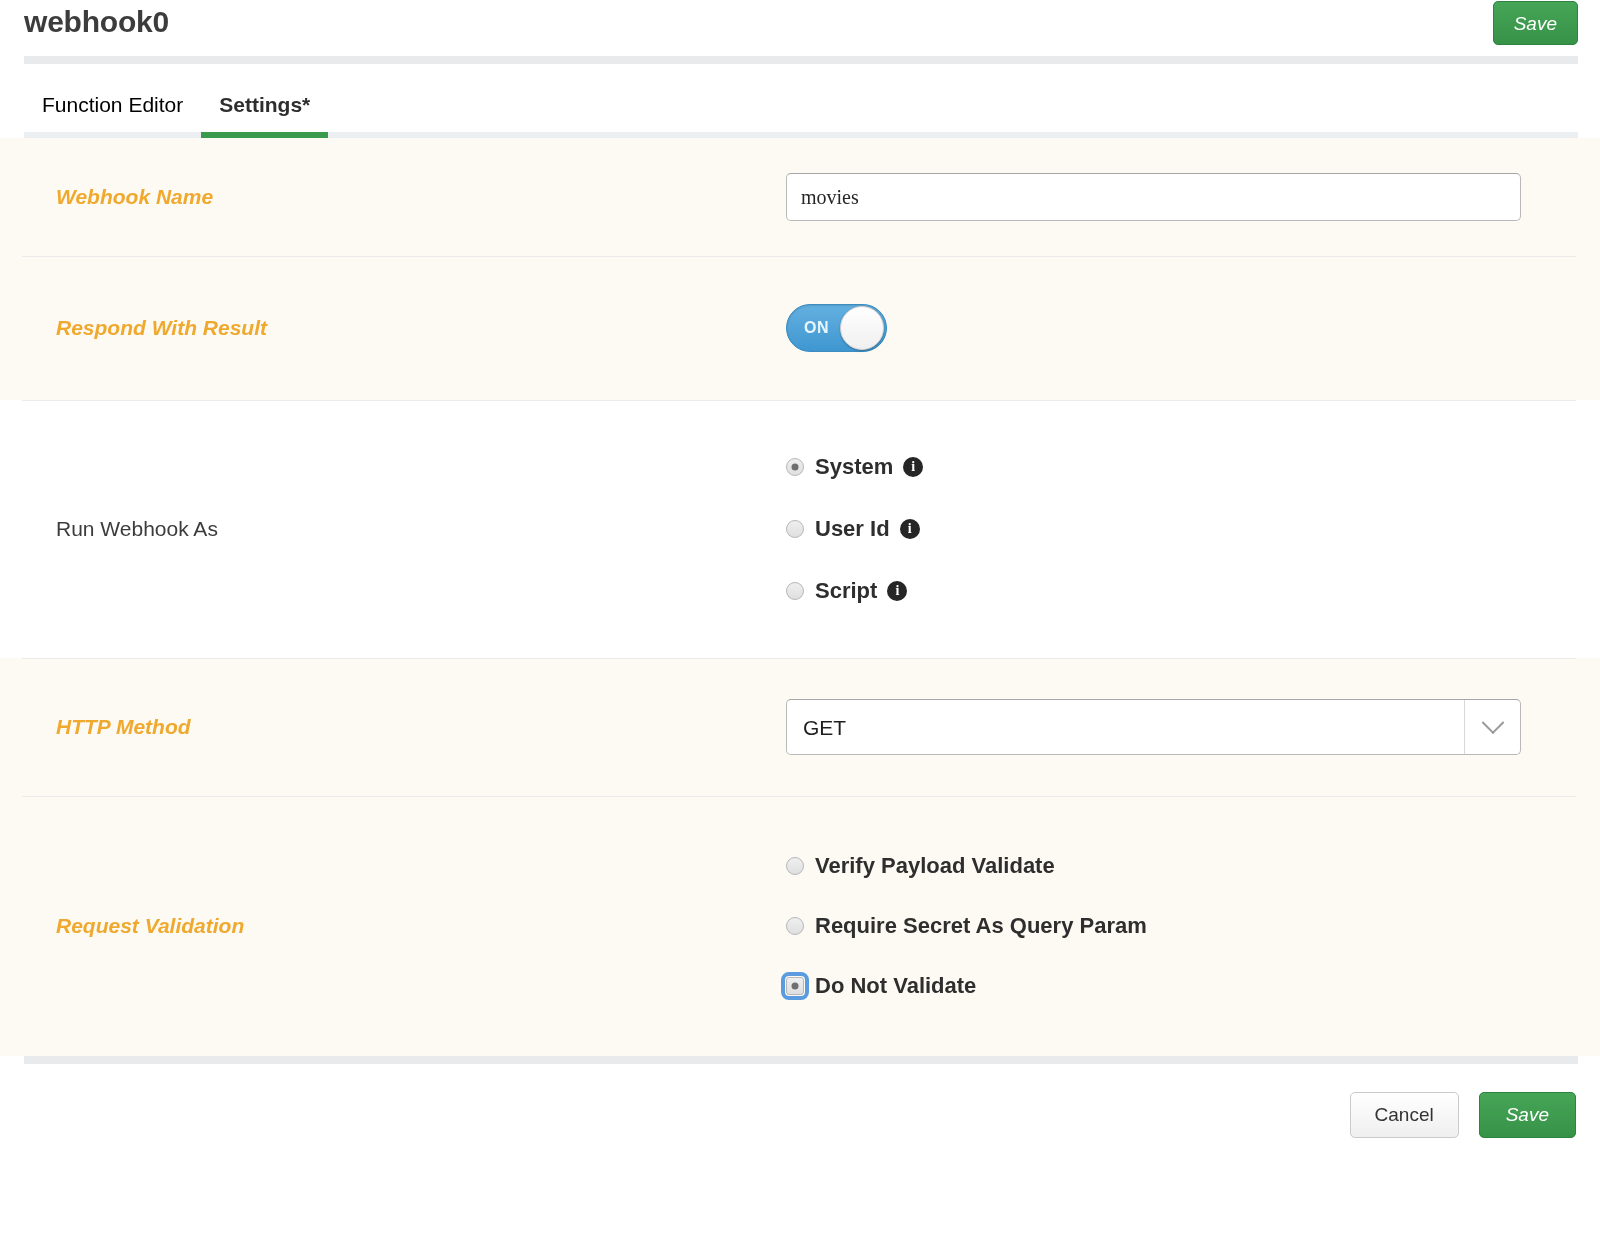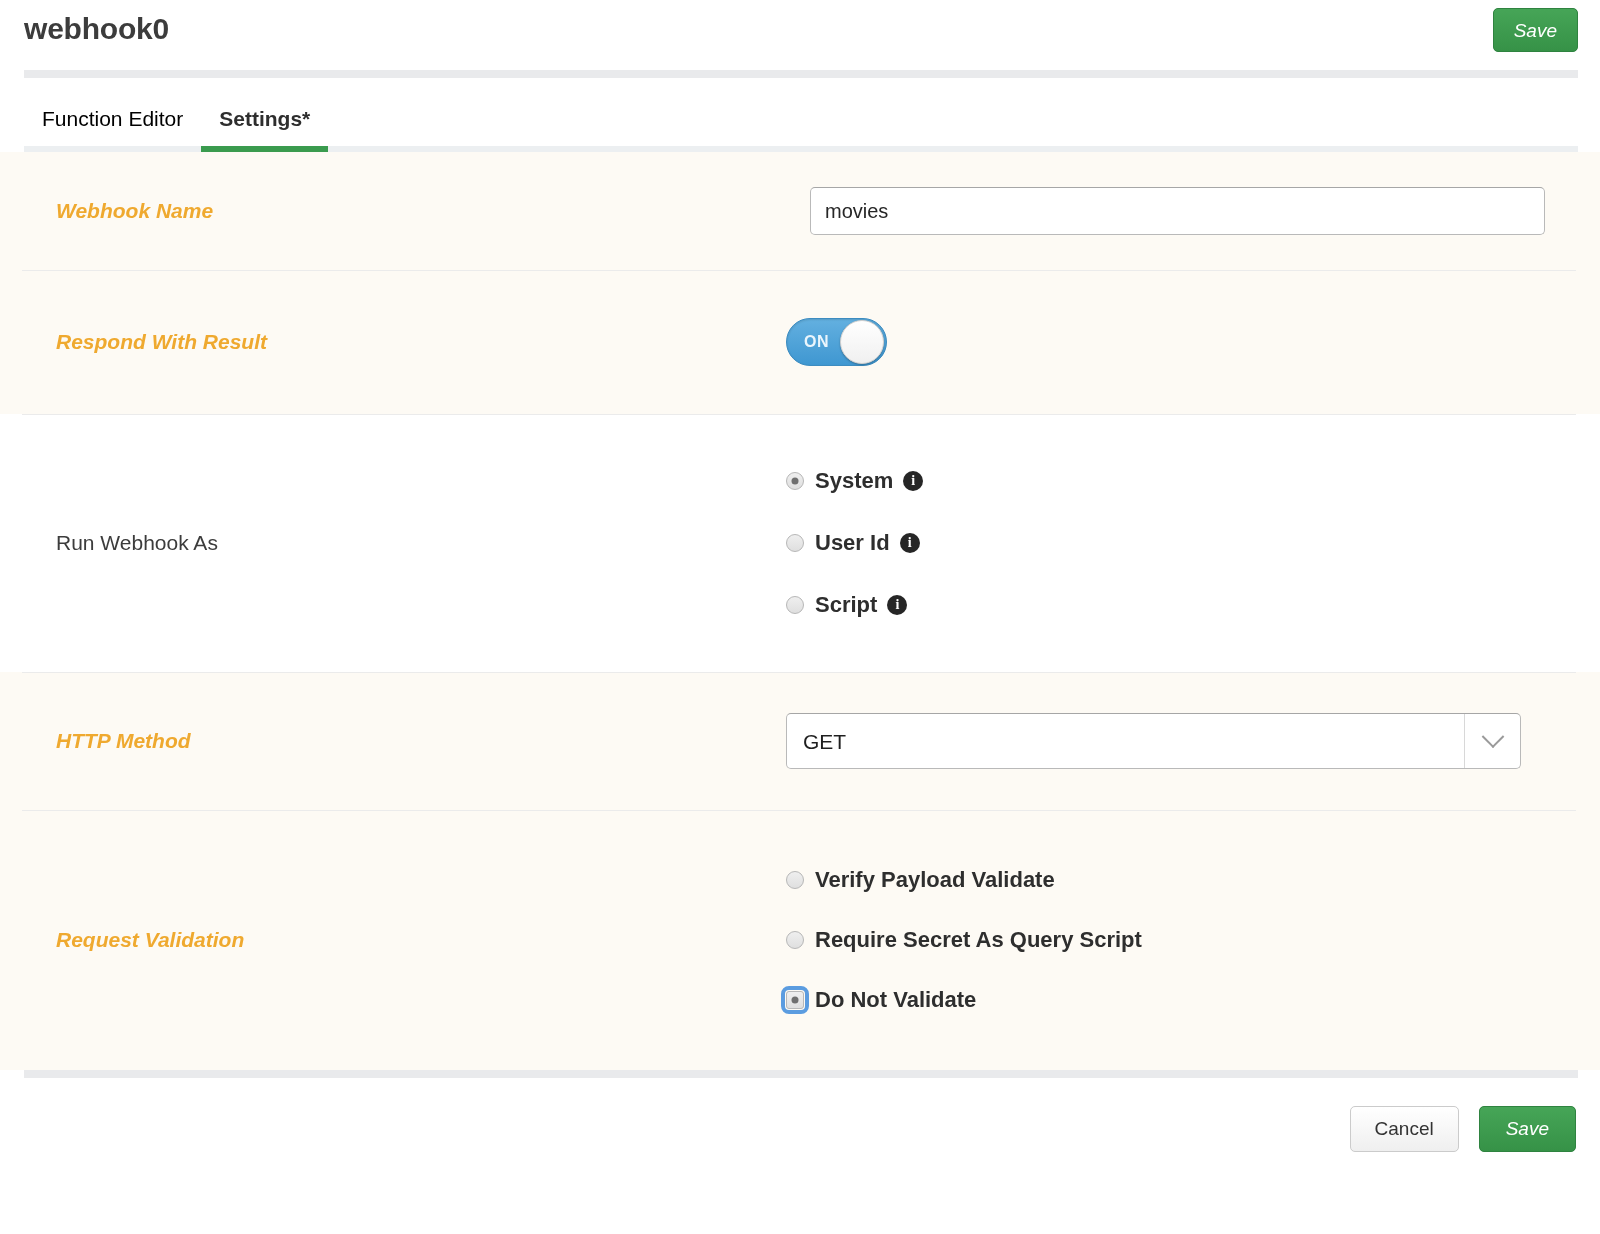--- a/index.html
+++ b/index.html
@@ -16,21 +16,21 @@
     position: relative;
     width: 1600px;
     height: 1234px;
     background: #ffffff;
     overflow: hidden;
   }
 
   
   .header {
     position: relative;
-    height: 70px;
+    height: 56px;
     padding: 0 22px 12px 24px;
     display: flex;
     align-items: center;
     justify-content: space-between;
     background: #ffffff;
   }
 
   .page-title {
     font-size: 30px;
     font-weight: bold;
@@ -166,35 +166,35 @@
     font-style: normal;
   }
 
   .row-control {
     flex: 1 1 auto;
     display: flex;
     flex-direction: column;
     justify-content: center;
   }
 
-  .row-name     { height: 118px; gap: 24px; }
+  .row-name     { height: 118px; }
   .row-respond  { height: 144px; }
   .row-runas    { height: 258px; align-items: center; }
   .row-method   { height: 138px; }
   .row-validate { height: 260px; }
 
   
   .text-input {
     width: 735px;
     height: 48px;
     border: 1px solid #b9b9b9;
     border-top-color: #a6a6a6;
     border-radius: 5px;
     background: #ffffff;
-    font-family: Liberation Sans, sans-serif;
+    font-family: Liberation Serif, serif;
     font-size: 20px;
     color: #262626;
     padding: 0 14px;
     outline: none;
   }
 
   
   .toggle {
     width: 101px;
     height: 48px;
@@ -441,21 +441,21 @@
       <div class="row-control">
         <div class="radio-group validate">
 
           <div class="radio-item">
             <span class="radio-dot"></span>
             <span class="radio-label">Verify Payload Validate</span>
           </div>
 
           <div class="radio-item">
             <span class="radio-dot"></span>
-            <span class="radio-label">Require Secret As Query Script</span>
+            <span class="radio-label">Require Secret As Query Param</span>
           </div>
 
           <div class="radio-item">
             <span class="radio-dot checked focused"></span>
             <span class="radio-label">Do Not Validate</span>
           </div>
 
         </div>
       </div>
     </div>

